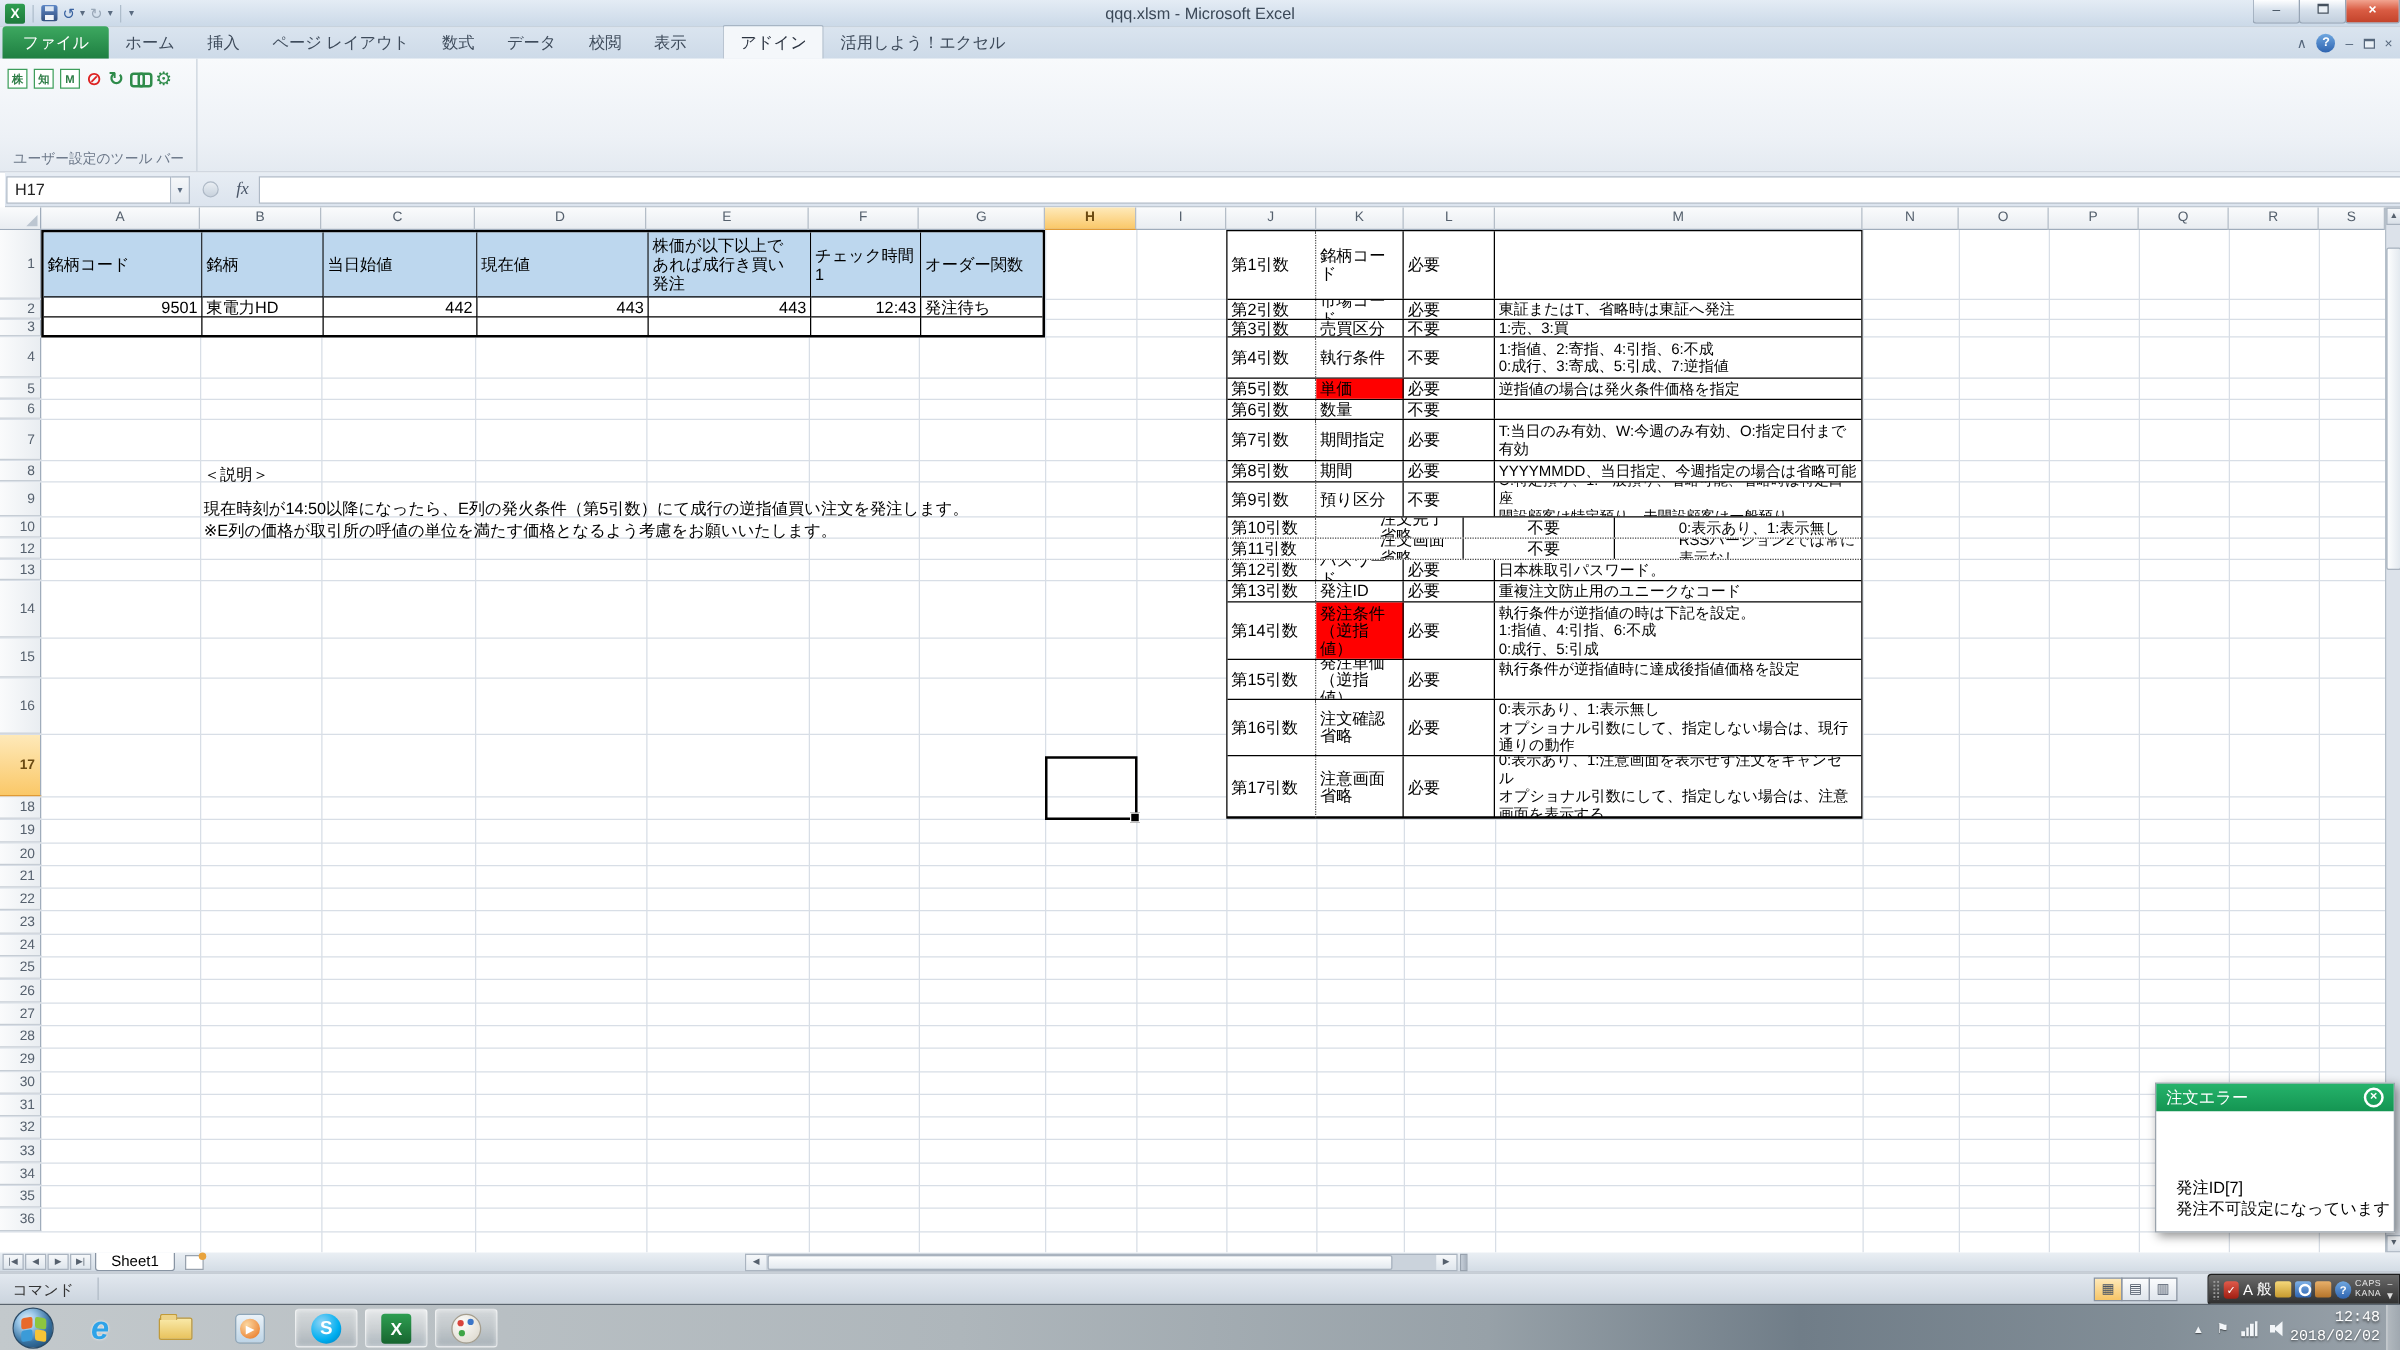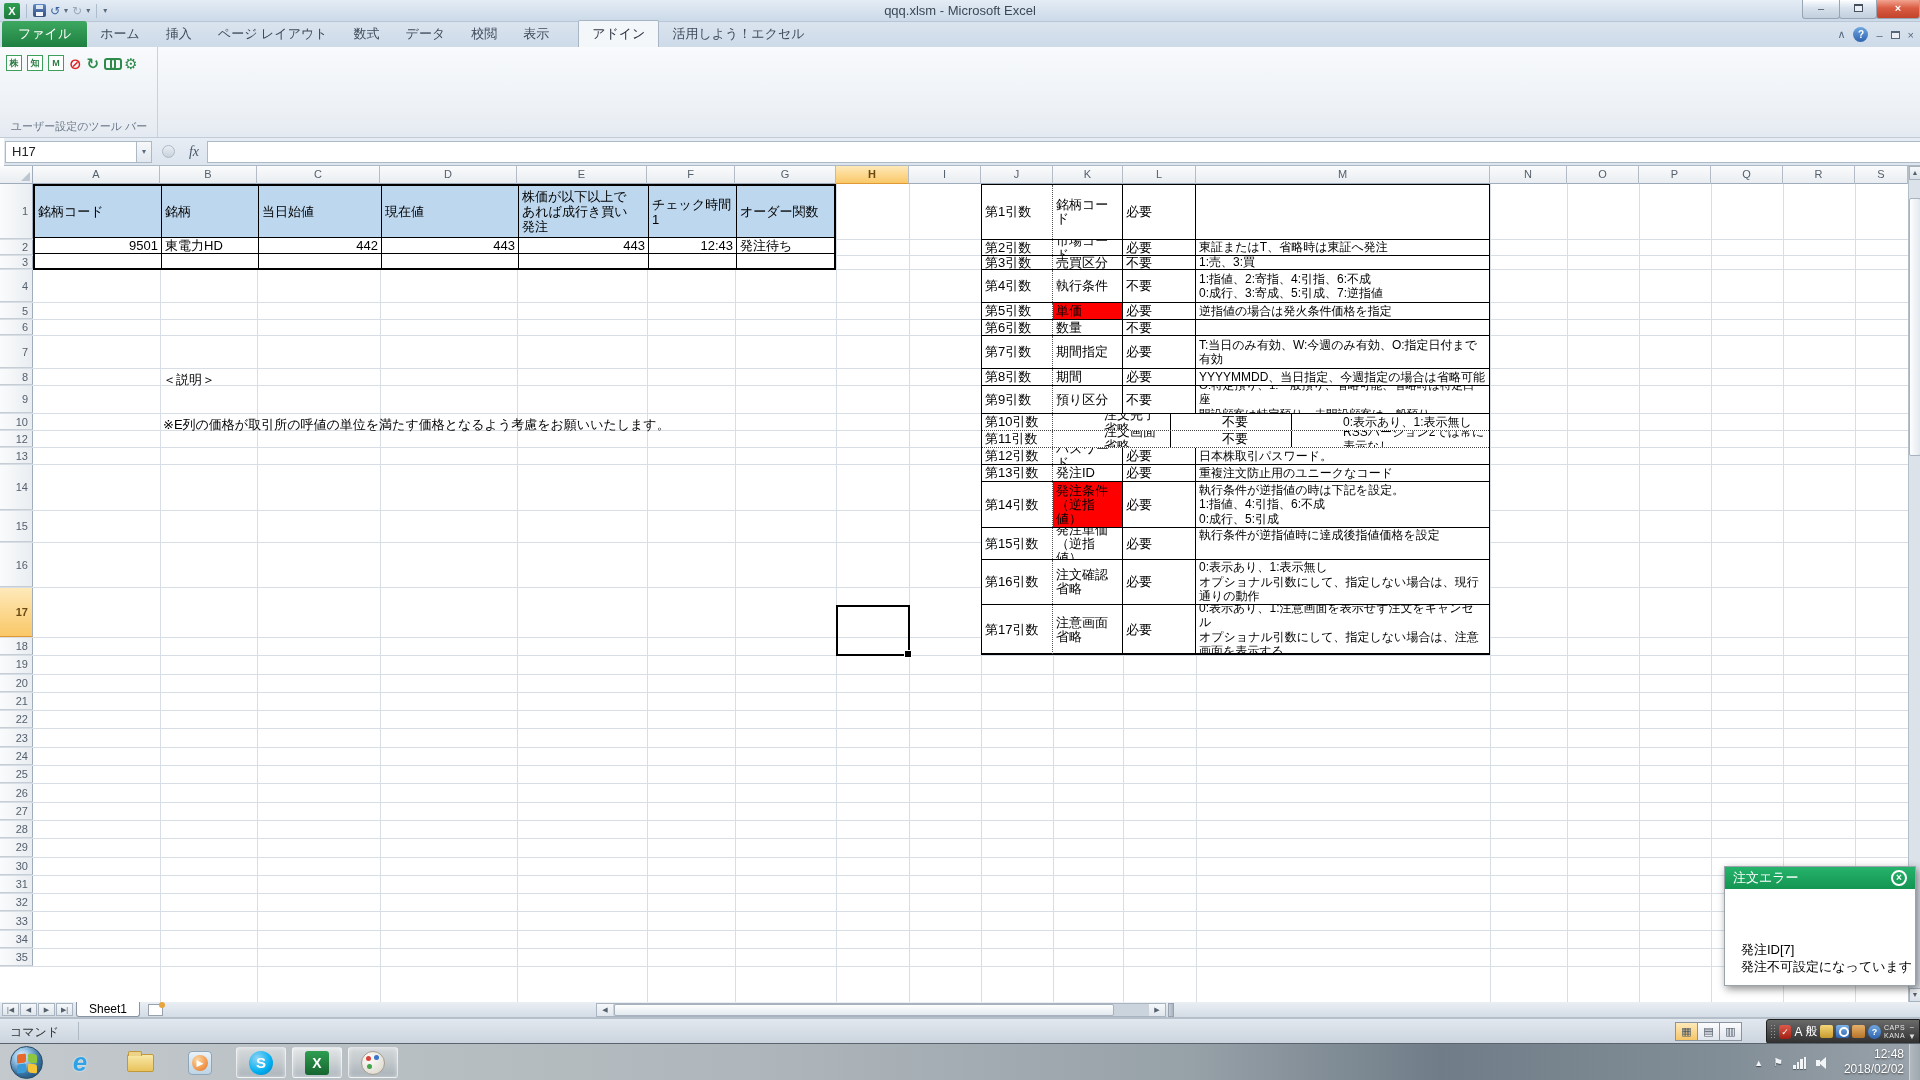--- a/index.html
+++ b/index.html
@@ -176,21 +176,21 @@
   .paint i { position:absolute; width:5px; height:5px; border-radius:50%; }
   .p1 { left:4px; top:4px; background:#D8433B; } .p2 { left:12px; top:3px; background:#3B76C8; } .p3 { left:5px; top:12px; background:#3FA547; }
   .tray { position:absolute; right:90px; top:0; height:37px; display:flex; align-items:center; gap:10px; }
   .trayg { color:#F2F5F8; font-size:11px; text-shadow:0 1px 1px rgba(0,0,0,.5); }
   .bars { display:flex; align-items:flex-end; gap:1px; height:12px; }
   .bars i { width:2.5px; background:#F2F5F8; box-shadow:0 1px 1px rgba(0,0,0,.4); }
   .b1{height:4px;} .b2{height:7px;} .b3{height:10px;} .b4{height:12px;}
   .spk { position:relative; width:14px; height:12px; }
   .spk:before { content:""; position:absolute; left:0; top:3px; width:4px; height:6px; background:#F2F5F8; }
   .spk:after { content:""; position:absolute; left:3px; top:0; border-top:6px solid transparent; border-bottom:6px solid transparent; border-right:7px solid #F2F5F8; }
-  #clock { position:absolute; right:16px; top:3px; text-align:right; color:#fff; font-size:12px; line-height:15px; text-shadow:0 1px 2px rgba(0,0,0,.6); }
+  #clock { position:absolute; right:16px; top:3px; text-align:right; color:#fff; font-size:12px; line-height:15px; text-shadow:0 1px 2px rgba(0,0,0,.6);font-family:Liberation Mono, monospace; }
   #showdesk { position:absolute; right:0; top:0; width:11px; height:37px; background:linear-gradient(90deg,rgba(255,255,255,.25),rgba(255,255,255,.05)); border-left:1px solid rgba(255,255,255,.5); }
 
   
   #popup { left:1724px; top:866px; width:192px; height:120px; background:#fff; border:1px solid #9AA3AC; box-shadow:2px 3px 8px rgba(0,0,0,.45); z-index:50; }
   #popup-title { height:22px; background:linear-gradient(#25B36B,#149552); color:#fff; font-size:13px; display:flex; align-items:center; padding:0 8px; }
   #popup-close { margin-left:auto; width:16px; height:16px; border:2px solid #fff; border-radius:50%; color:#fff; font-size:10px; font-weight:bold;
     text-align:center; line-height:12px; }
   #popup-body { position:absolute; left:16px; top:74px; font-size:13px; color:#000; line-height:17px; }
 </style>
 </head>
@@ -399,20 +399,23 @@
       </div>
     <div class="gr ru">
         <span class="rn">33</span>
       </div>
     <div class="gr ru">
         <span class="rn">34</span>
       </div>
     <div class="gr ru">
         <span class="rn">35</span>
       </div>
+    <div class="gr ru">
+        <span class="rn">36</span>
+      </div>
   </div>
 
   <div id="main-table" class="abs ct">
     <div class="mrow mhead" style="height:52px">
       <div class="mcell" style="width:127px">銘柄コード</div>
       <div class="mcell" style="width:97px">銘柄</div>
       <div class="mcell" style="width:123px">当日始値</div>
       <div class="mcell" style="width:137px">現在値</div>
       <div class="mcell" style="width:130px">株価が以下以上で
 あれば成行き買い
@@ -434,20 +437,21 @@
       <div class="mcell" style="width:97px"></div>
       <div class="mcell" style="width:123px"></div>
       <div class="mcell" style="width:137px"></div>
       <div class="mcell" style="width:130px"></div>
       <div class="mcell" style="width:88px"></div>
       <div class="mcell" style="flex:1"></div>
     </div>
   </div>
 
   <div class="abs note" style="left:163px; top:371px">＜説明＞</div>
+  <div class="abs note" style="left:163px; top:398px">現在時刻が14:50以降になったら、E列の発火条件（第5引数）にて成行の逆指値買い注文を発注します。</div>
   <div class="abs note" style="left:163px; top:416px">※E列の価格が取引所の呼値の単位を満たす価格となるよう考慮をお願いいたします。</div>
 
   <div id="args-table" class="abs ct">
     <div class="ar" style="height:55px">
       <div class="ac argc">第1引数</div>
       <div class="ac namec">銘柄コード</div>
       <div class="ac reqc">必要</div>
       <div class="ac descc"></div>
     </div>
     <div class="ar" style="height:16px">

